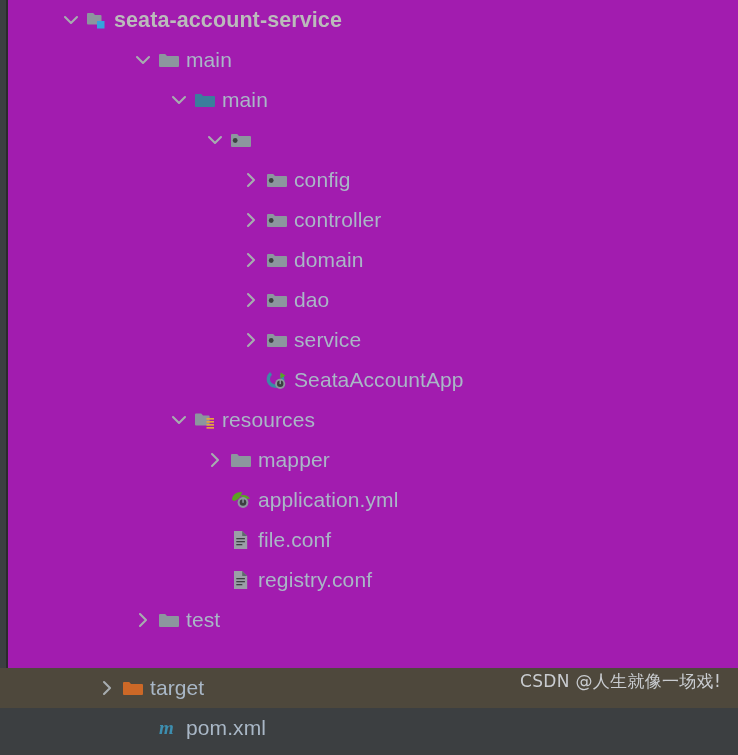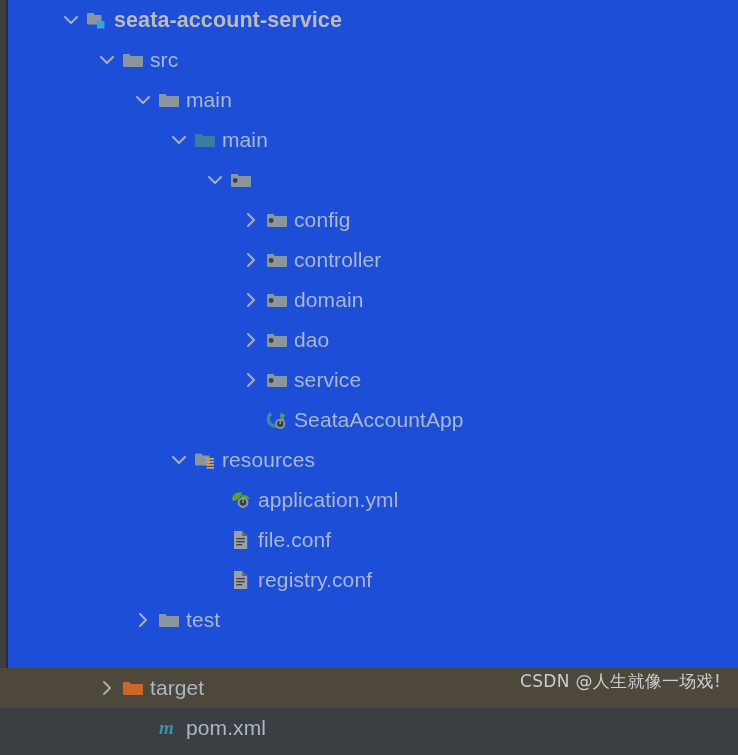--- a/index.html
+++ b/index.html
@@ -12,21 +12,21 @@
     height: 755px;
     overflow: hidden;
     font-family: "Liberation Sans", sans-serif;
     -webkit-font-smoothing: antialiased;
   }
 
   #project-tree {
     position: relative;
     width: 738px;
     height: 697px;
-    background: #1d4ed8;
+    background: #a21caf;
     box-sizing: border-box;
   }
 
   
   .left-gutter {
     position: absolute;
     left: 0; top: 0;
     width: 8px; height: 100%;
     background: #3c3f41;
     border-right: 2px solid #2b2b2b;
@@ -123,34 +123,20 @@
         </span>
         <span class="node-icon">
           <svg width="22" height="20" viewBox="0 0 22 20">
             <path d="M1 3 h6.2 l1.8 2 h5.5 a1 1 0 0 1 1 1 v7.5 a1 1 0 0 1 -1 1 h-12.5 a1 1 0 0 1 -1 -1 v-9.5 a1 1 0 0 1 1 -1 z" fill="#8c969e"></path>
             <rect x="11" y="11" width="7.5" height="7.5" fill="#35a4dd"></rect>
           </svg>
         </span>
         <span class="node-label module-root">seata-account-service</span>
       </div>
       <div class="tree-row">
-        <div class="d1"></div>
-        <span class="chevron">
-          <svg width="18" height="16" viewBox="0 0 18 16">
-            <path d="M3 5 L9 11 L15 5" fill="none" stroke="#a7acb0" stroke-width="2.1" stroke-linecap="round" stroke-linejoin="round"></path>
-          </svg>
-        </span>
-        <span class="node-icon">
-          <svg width="22" height="20" viewBox="0 0 22 20">
-            <path d="M1 4 h6.2 l1.8 2 h11 a1 1 0 0 1 1 1 v9 a1 1 0 0 1 -1 1 h-18 a1 1 0 0 1 -1 -1 v-11 a1 1 0 0 1 1 -1 z" fill="#8c969e"></path>
-          </svg>
-        </span>
-        <span class="node-label">src</span>
-      </div>
-      <div class="tree-row">
         <div class="d2"></div>
         <span class="chevron">
           <svg width="18" height="16" viewBox="0 0 18 16">
             <path d="M3 5 L9 11 L15 5" fill="none" stroke="#a7acb0" stroke-width="2.1" stroke-linecap="round" stroke-linejoin="round"></path>
           </svg>
         </span>
         <span class="node-icon">
           <svg width="22" height="20" viewBox="0 0 22 20">
             <path d="M1 4 h6.2 l1.8 2 h11 a1 1 0 0 1 1 1 v9 a1 1 0 0 1 -1 1 h-18 a1 1 0 0 1 -1 -1 v-11 a1 1 0 0 1 1 -1 z" fill="#8c969e"></path>
           </svg>
@@ -287,20 +273,34 @@
             <rect x="12.5" y="8" width="7.5" height="1.7" fill="#e8a33d"></rect>
             <rect x="12.5" y="11" width="7.5" height="1.7" fill="#e8a33d"></rect>
             <rect x="12.5" y="14" width="7.5" height="1.7" fill="#e8a33d"></rect>
             <rect x="12.5" y="17" width="7.5" height="1.7" fill="#e8a33d"></rect>
           </svg>
         </span>
         <span class="node-label">resources</span>
       </div>
       <div class="tree-row">
         <div class="d4"></div>
+        <span class="chevron">
+          <svg width="18" height="16" viewBox="0 0 18 16">
+            <path d="M6 2 L12 8 L6 14" fill="none" stroke="#a7acb0" stroke-width="2.1" stroke-linecap="round" stroke-linejoin="round"></path>
+          </svg>
+        </span>
+        <span class="node-icon">
+          <svg width="22" height="20" viewBox="0 0 22 20">
+            <path d="M1 4 h6.2 l1.8 2 h11 a1 1 0 0 1 1 1 v9 a1 1 0 0 1 -1 1 h-18 a1 1 0 0 1 -1 -1 v-11 a1 1 0 0 1 1 -1 z" fill="#8c969e"></path>
+          </svg>
+        </span>
+        <span class="node-label">mapper</span>
+      </div>
+      <div class="tree-row">
+        <div class="d4"></div>
         <span class="chevron empty"></span>
         <span class="node-icon">
           <svg width="22" height="20" viewBox="0 0 22 20">
             <path d="M2 9.5 c0 -5 5 -8 10 -7.5 c-1 5 -4 8.5 -8.5 9 z" fill="#5ba323"></path>
             <path d="M10.5 5.5 c4 -1.5 8 0.5 9.5 3 c-3.5 1 -7 0.5 -9.5 -3 z" fill="#5ba323"></path>
             <circle cx="13" cy="12.5" r="5.4" fill="#8d979e"></circle>
             <circle cx="13" cy="12.5" r="3.3" fill="#3c3f41"></circle>
             <rect x="12.3" y="8.4" width="1.5" height="4.4" fill="#8d979e"></rect>
           </svg>
         </span>

